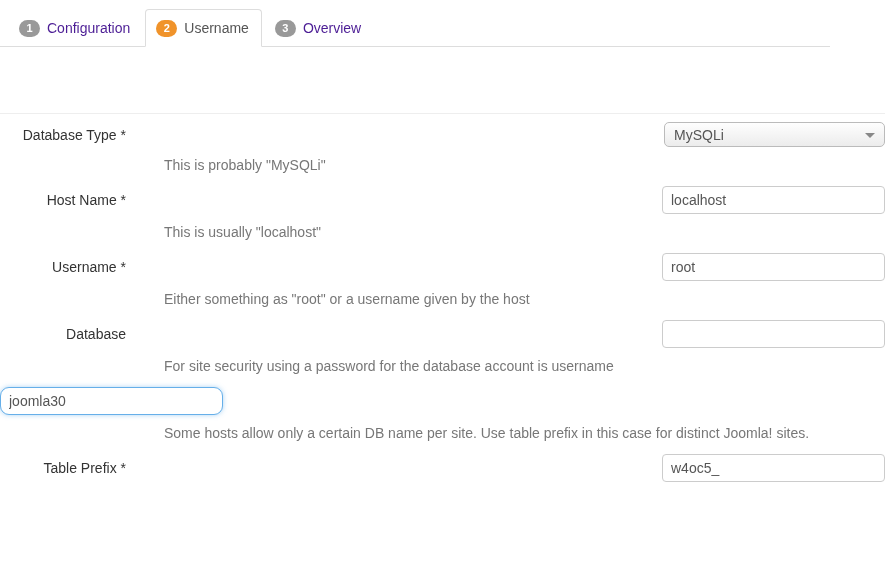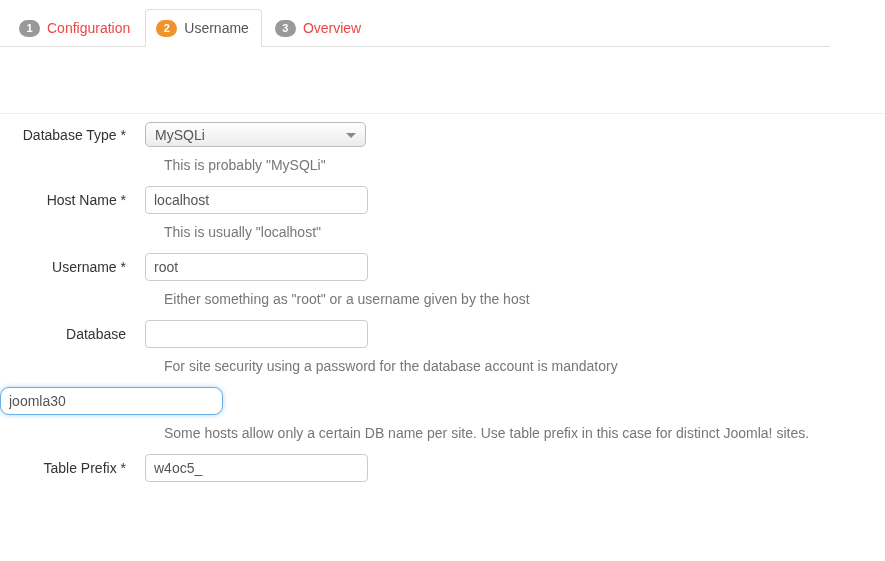--- a/index.html
+++ b/index.html
@@ -38,21 +38,21 @@
     gap: 7px;
     padding: 9px 12px 9px 10px;
     font-size: 14px;
     line-height: 18px;
     border: 1px solid transparent;
     border-radius: 4px 4px 0 0;
     background: transparent;
     cursor: pointer;
     white-space: nowrap;
   }
-  .tab .tab-label { color: #ef4444; }
+  .tab .tab-label { color: #4c1d95; }
   .tab.active {
     background: #ffffff;
     border-color: #dddddd;
     border-bottom-color: #ffffff;
   }
   .tab.active .tab-label { color: #555555; }
   .badge {
     display: inline-flex;
     align-items: center;
     justify-content: center;
@@ -135,20 +135,21 @@
     top: 122px;
     width: 885px;
   }
   .form-row {
     position: relative;
     margin-bottom: 12px;
   }
   .form-line {
     display: flex;
     align-items: center;
+    justify-content: space-between;
   }
   .field-label {
     width: 145px;
     flex: 0 0 145px;
     text-align: right;
     padding-right: 19px;
     font-size: 14px;
     line-height: 18px;
     color: #333333;
     white-space: nowrap;
@@ -272,21 +273,21 @@
       <div class="help-text">Either something as "root" or a username given by the host</div>
     </div>
 
     <div class="form-row">
       <div class="form-line">
         <div class="field-label">Database</div>
         <div class="control">
           <input class="text-input" type="password" value="" style="">
         </div>
       </div>
-      <div class="help-text">For site security using a password for the database account is mandatory</div>
+      <div class="help-text">For site security using a password for the database account is username</div>
     </div>
 
     <div class="form-row">
       <div class="form-line">
         <div class="control">
           <input class="text-input focused" type="text" value="joomla30" style="">
         </div>
       </div>
       <div class="help-text">Some hosts allow only a certain DB name per site. Use table prefix in this case for distinct Joomla! sites.</div>
     </div>

